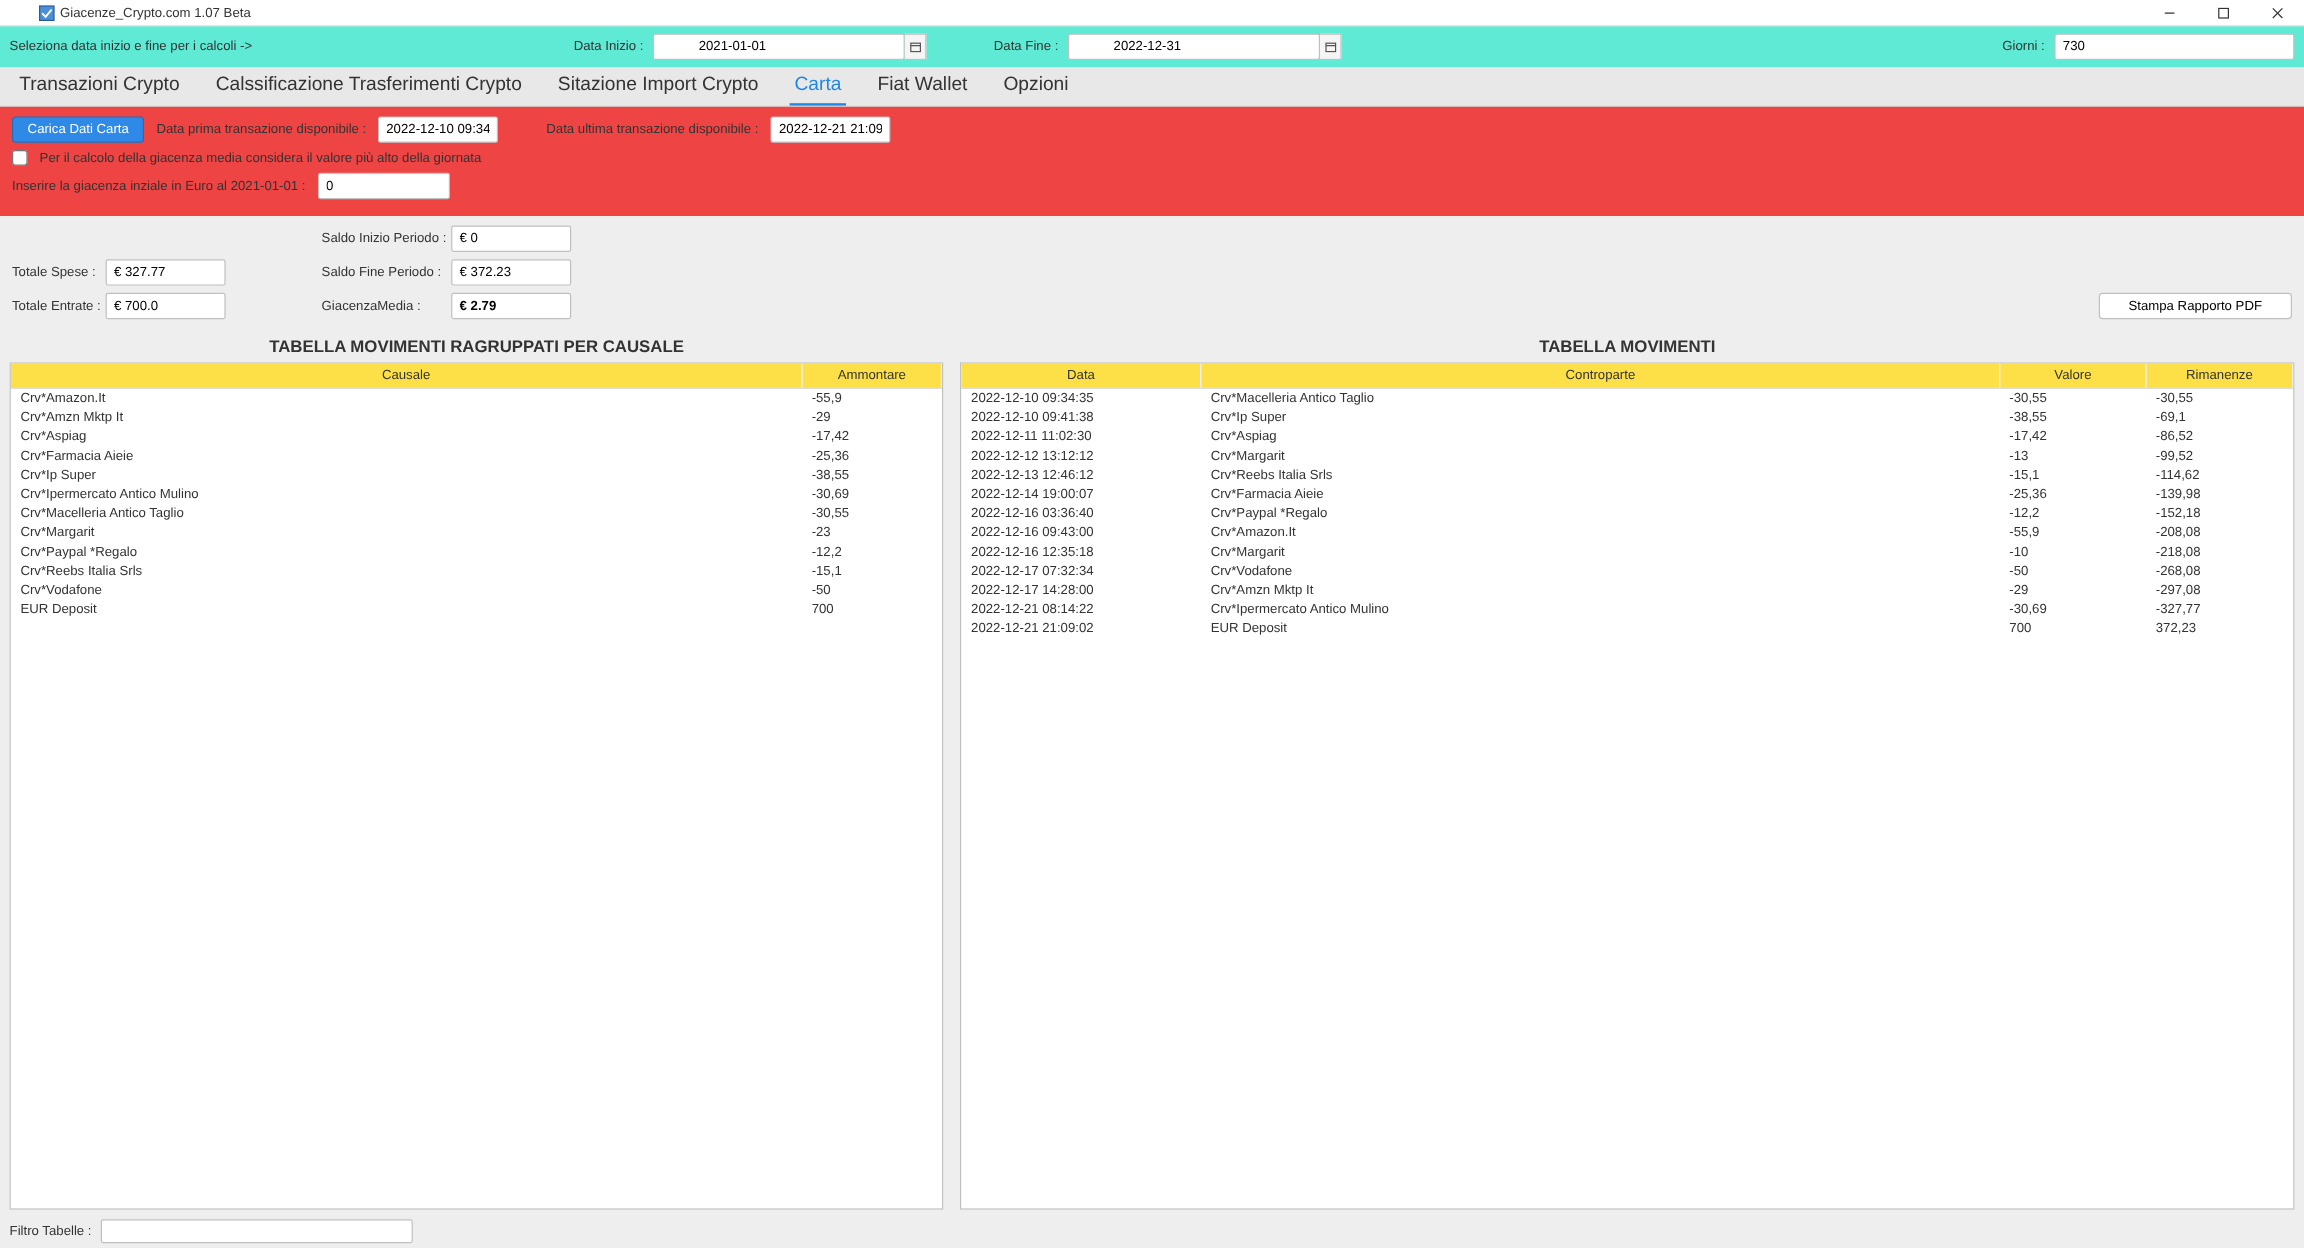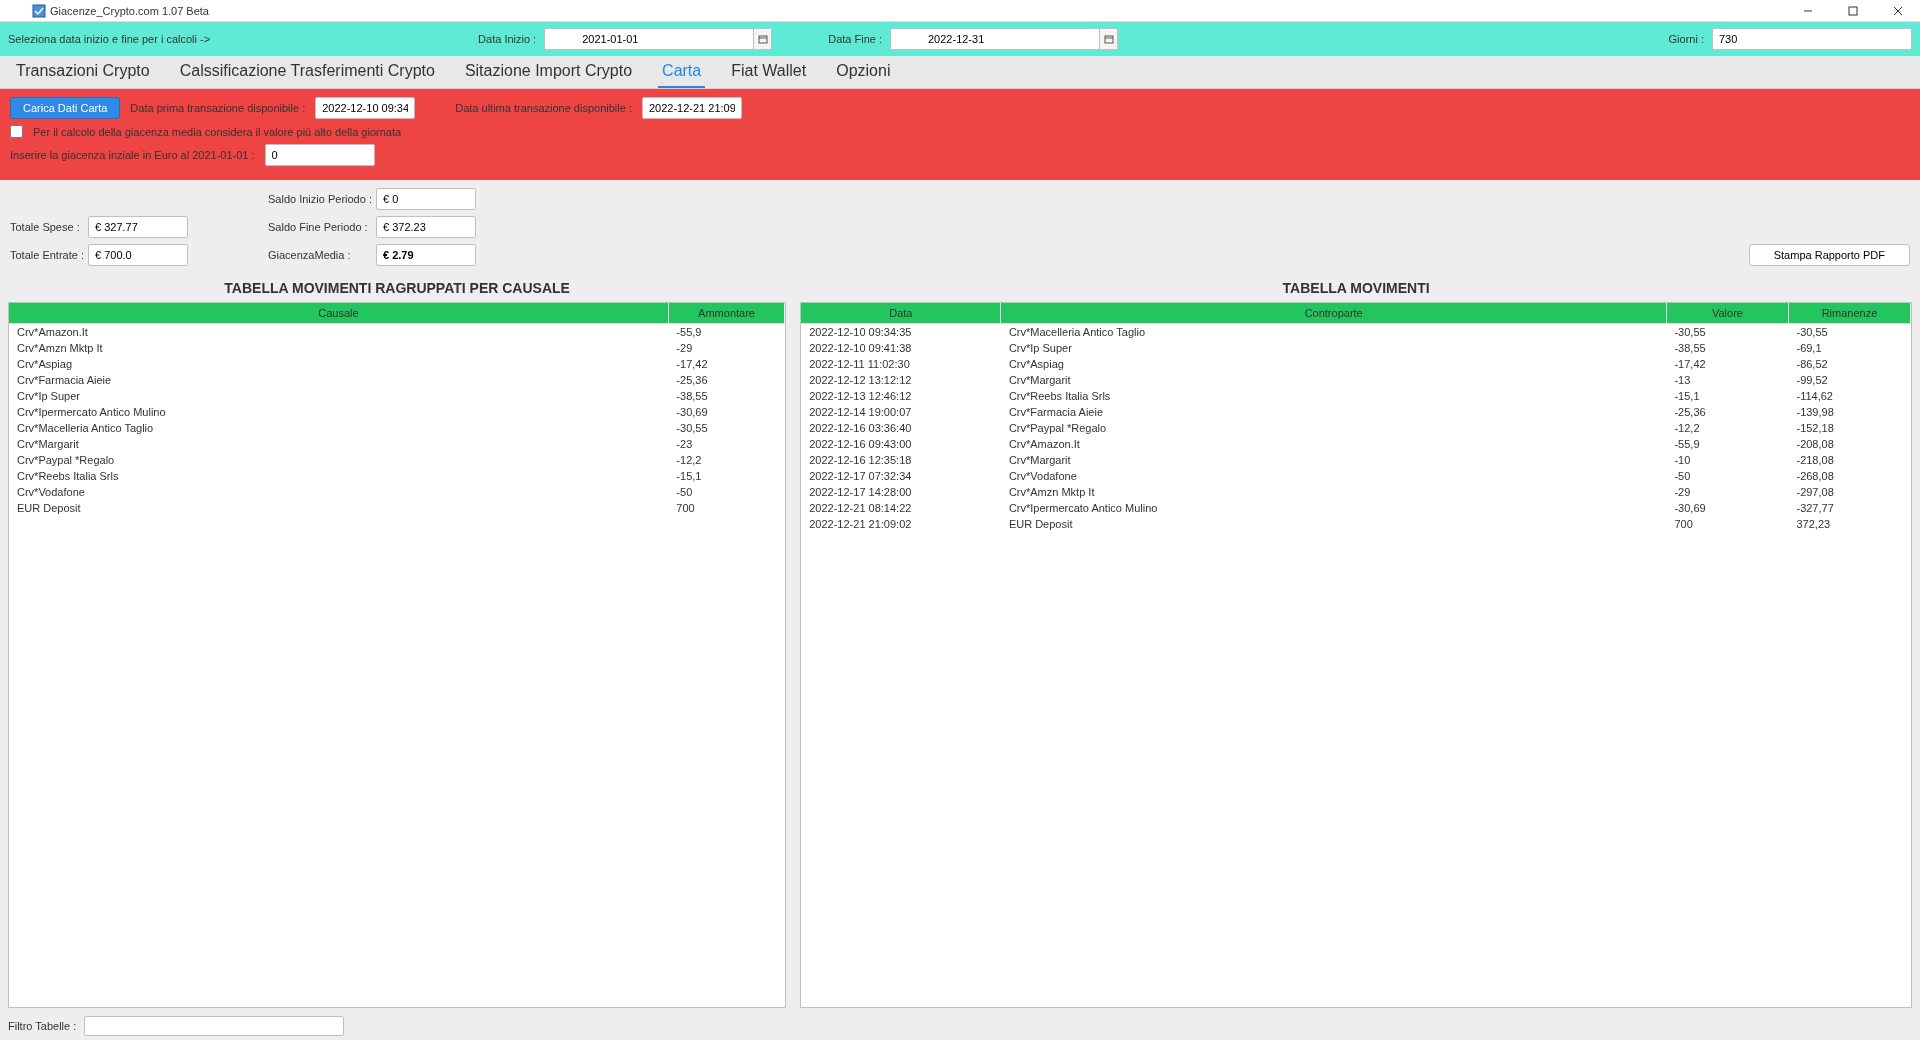--- a/index.html
+++ b/index.html
@@ -129,21 +129,21 @@
   background: #fff;
   border: 1px solid #c0c0c0;
   overflow: auto;
 }
 .data-table table {
   width: 100%;
   border-collapse: collapse;
   font-size: 11px;
 }
 .data-table th {
-  background: #22c55e;
+  background: #fde047;
   border-bottom: 1px solid #ddd;
   border-right: 1px solid #eee;
   padding: 4px 6px;
   font-weight: normal;
   text-align: center;
 }
 .data-table td {
   padding: 2px 8px;
   white-space: nowrap;
 }

